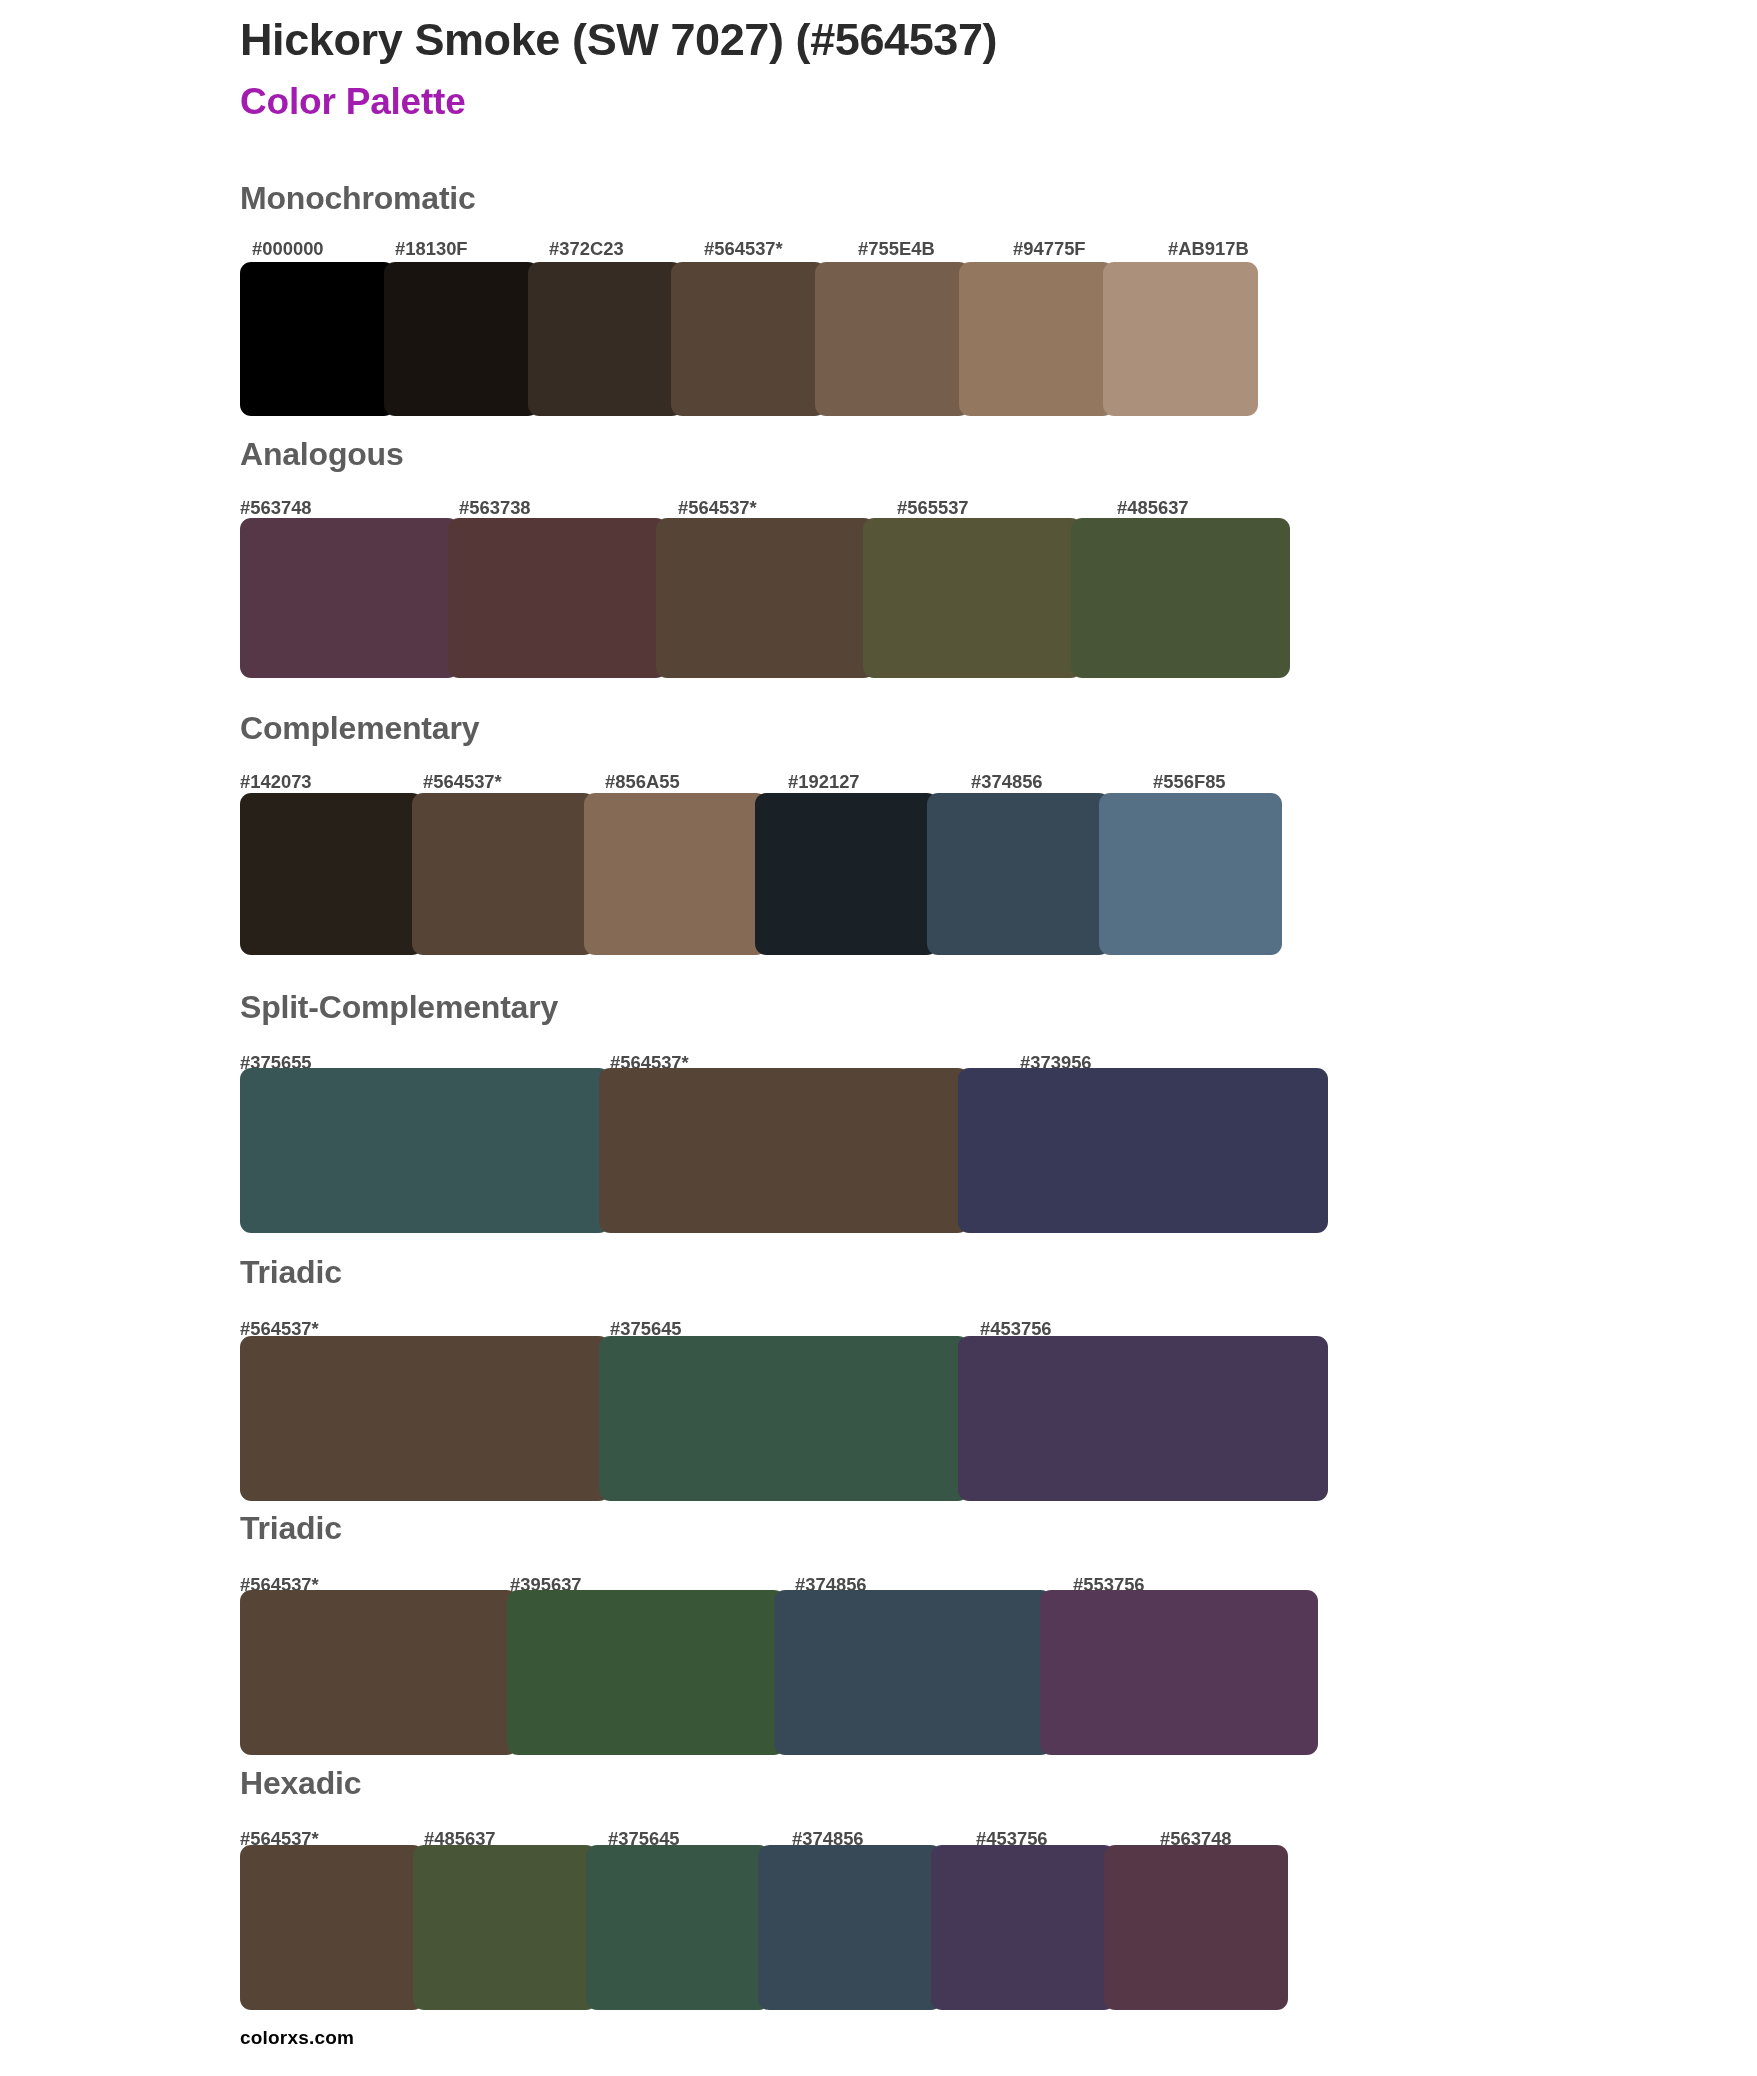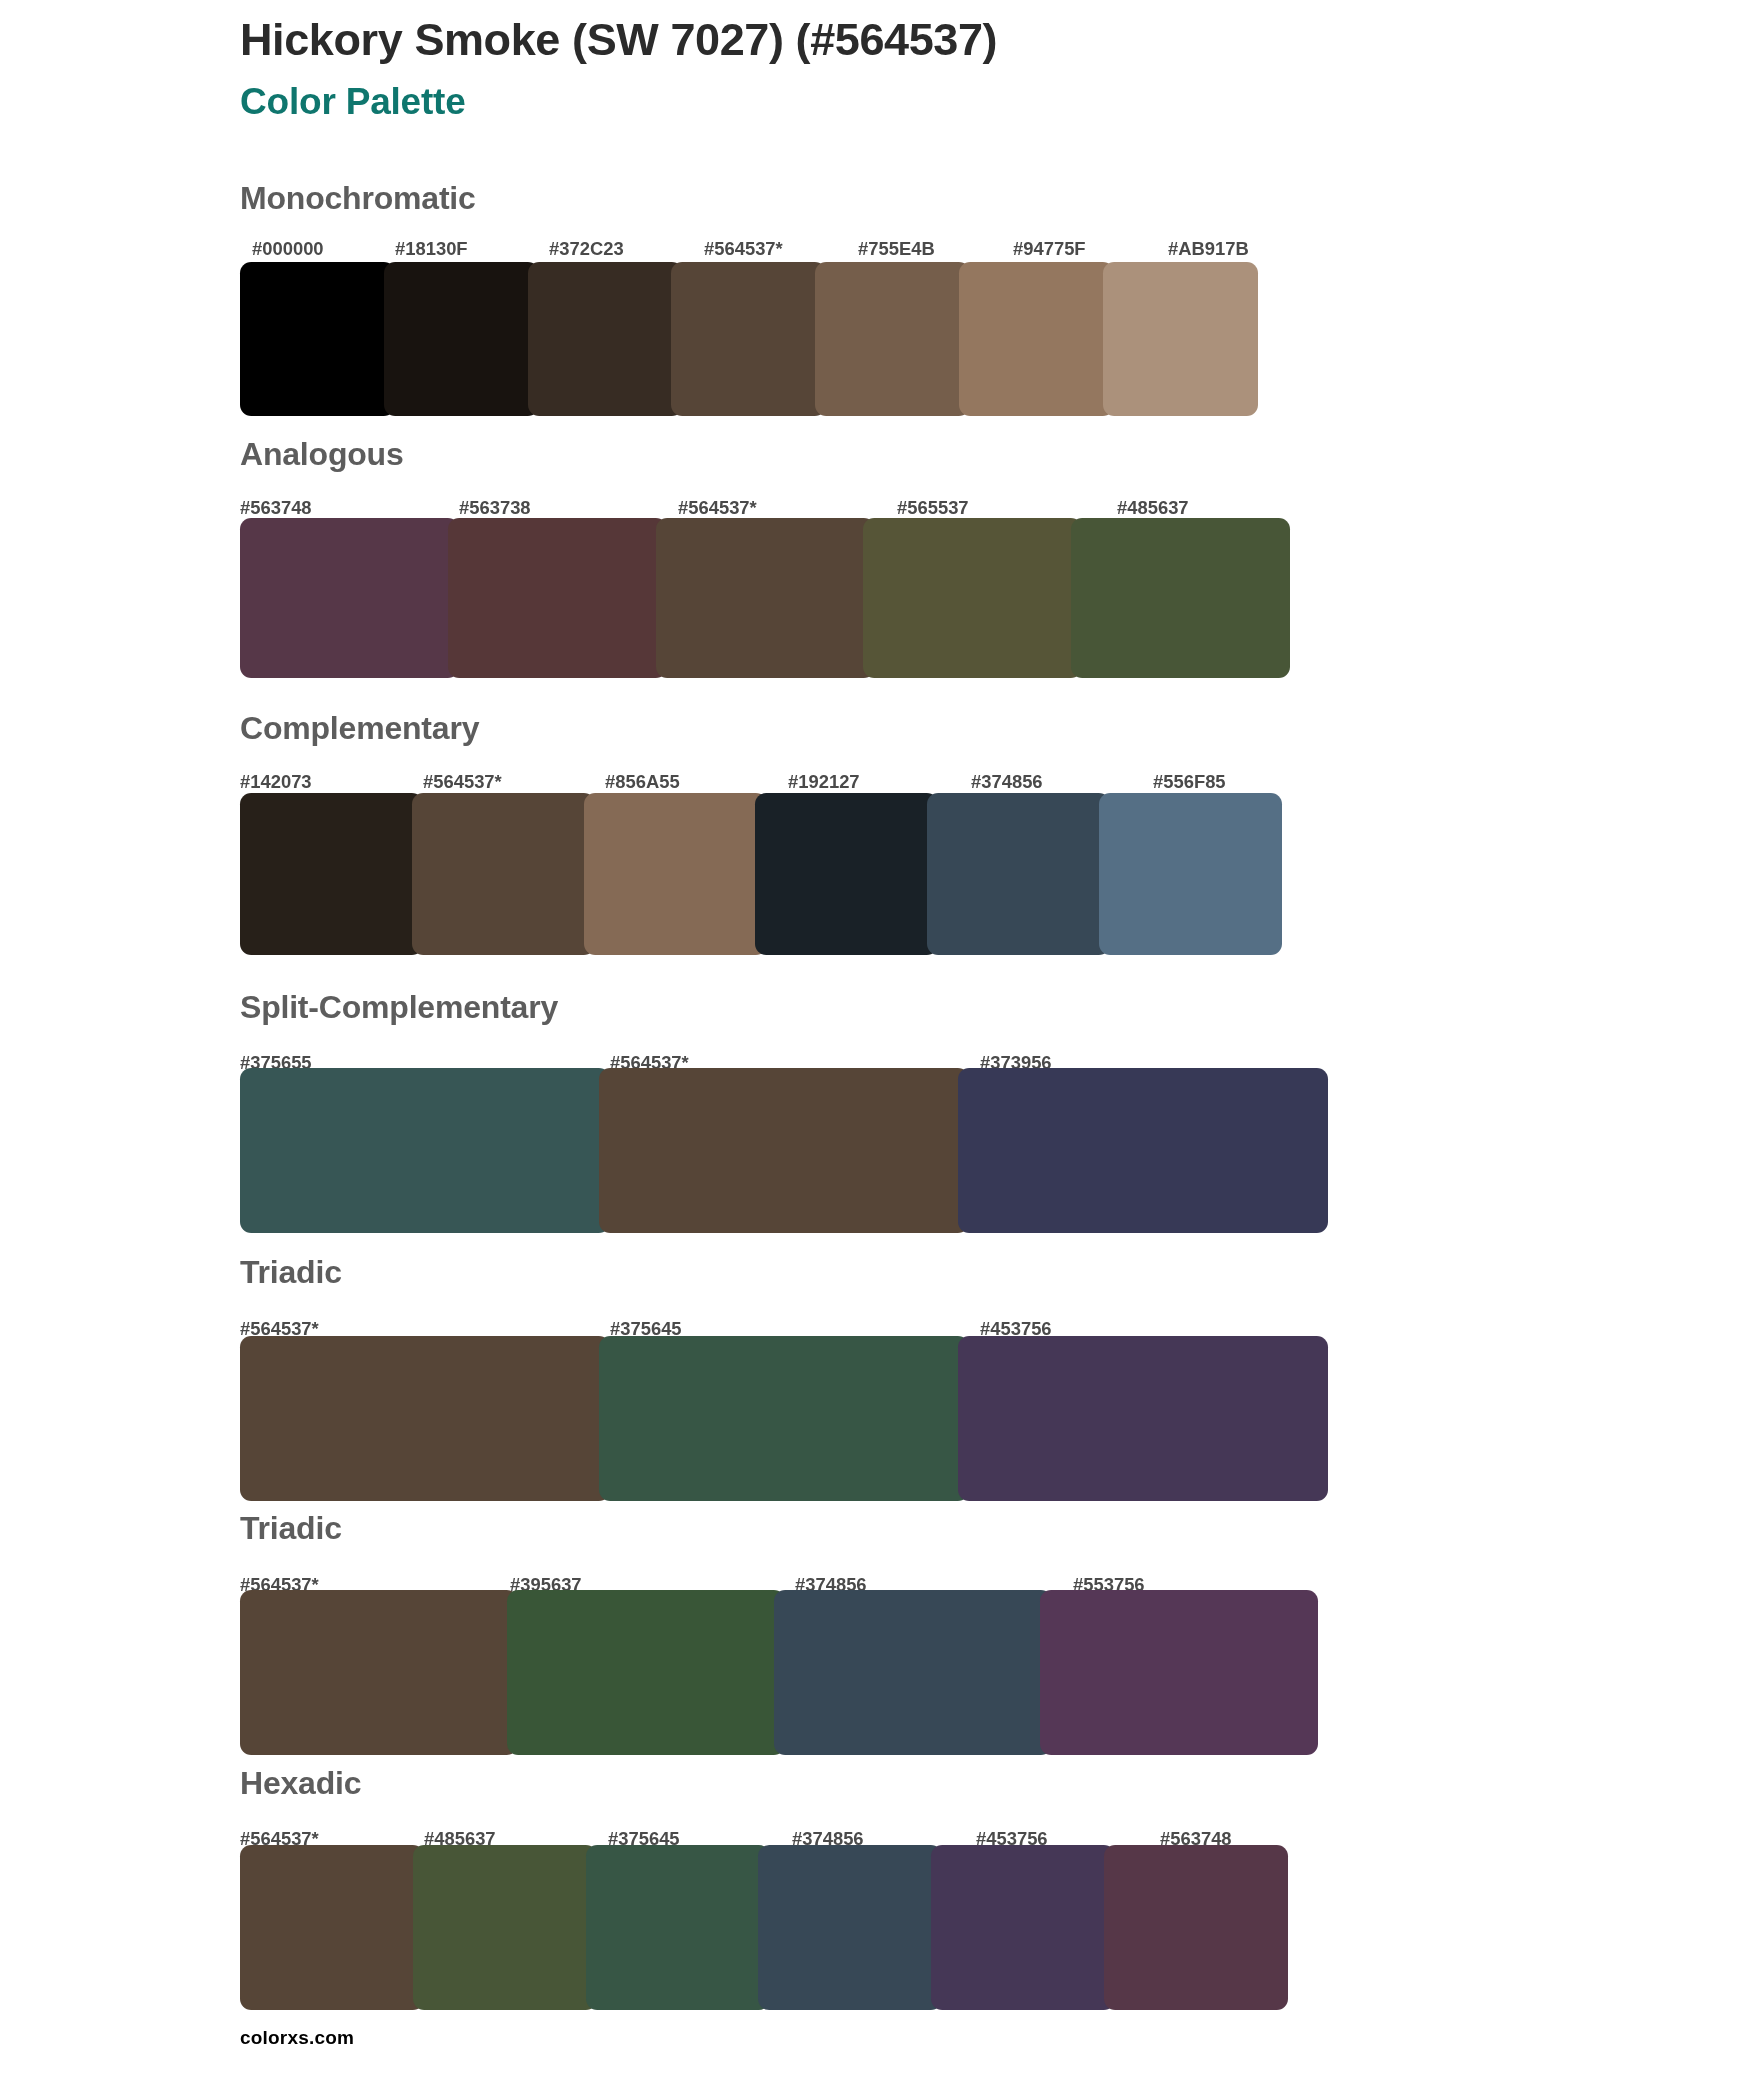--- a/index.html
+++ b/index.html
@@ -35,21 +35,21 @@
     font-weight: bold;
     color: #2b2b2b;
     letter-spacing: -0.4px;
     line-height: 1.15;
     margin: 0;
     white-space: nowrap;
   }
   .subtitle {
     font-size: 37px;
     font-weight: bold;
-    color: #0f766e;
+    color: #a21caf;
     letter-spacing: -0.2px;
     line-height: 1.15;
     margin: 14.4px 0 0 0;
     white-space: nowrap;
   }
 
   
   .sections {
     position: absolute;
     left: 0;
@@ -171,21 +171,21 @@
           <div class="swatch" title="#192127" style="width: 183px; background: rgb(25, 33, 39); margin-left: -11.2px; z-index: 4;"></div>
           <div class="swatch" title="#374856" style="width: 183px; background: rgb(55, 72, 86); margin-left: -11.2px; z-index: 5;"></div>
           <div class="swatch" title="#556F85" style="width: 183px; background: rgb(85, 111, 133); margin-left: -11.2px; z-index: 6;"></div>
         </div>
       </div>
       <div class="section">
         <h3 class="section-title" style="top: 809px;">Split-Complementary</h3>
         <div class="labels" style="left: 240px; top: 872px; width: 1110px;">
           <span class="swatch-label" style="left: 0px;">#375655</span>
           <span class="swatch-label" style="left: 370px;">#564537*</span>
-          <span class="swatch-label" style="left: 740px;">#373956</span>
+          <span class="swatch-label" style="left: 780px;">#373956</span>
         </div>
         <div class="bar" style="left: 240px; top: 888px; width: 1110px; height: 165px;">
           <div class="swatch" title="#375655" style="width: 370px; background: rgb(55, 86, 85); margin-left: 0px; z-index: 1;"></div>
           <div class="swatch" title="#564537*" style="width: 370px; background: rgb(86, 69, 55); margin-left: -11.2px; z-index: 2;"></div>
           <div class="swatch" title="#373956" style="width: 370px; background: rgb(55, 57, 86); margin-left: -11.2px; z-index: 3;"></div>
         </div>
       </div>
       <div class="section">
         <h3 class="section-title" style="top: 1074px;">Triadic</h3>
         <div class="labels" style="left: 240px; top: 1138px; width: 1110px;">

